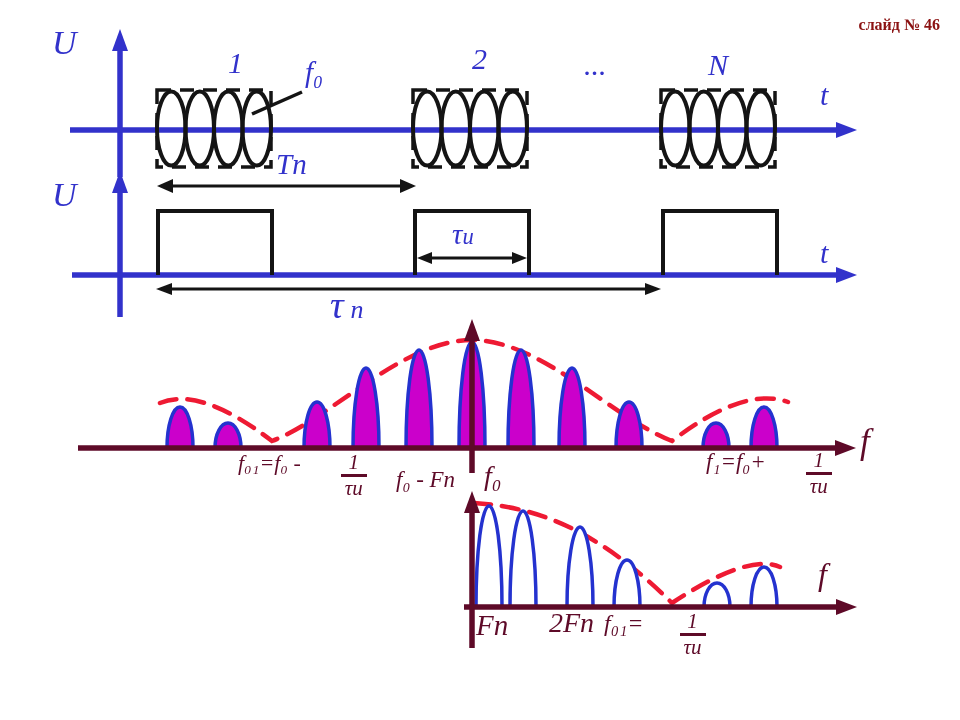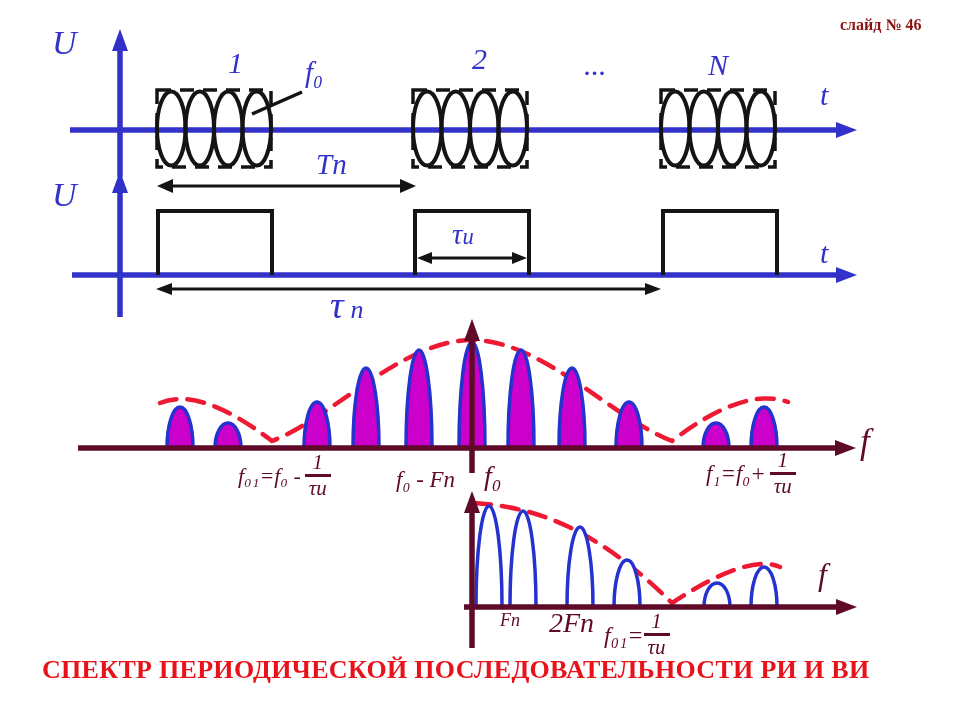--- a/index.html
+++ b/index.html
@@ -9,28 +9,28 @@
   .st-blue{stroke:var(--axis-blue);stroke-width:5.5;fill:none;}
   .fl-blue{fill:var(--axis-blue);}
   .st-maroon{stroke:var(--axis-maroon);stroke-width:5.5;fill:none;}
   .fl-maroon{fill:var(--axis-maroon);}
   .st-black{stroke:var(--waveform-black);stroke-width:3;fill:none;}
   .fl-black{fill:var(--waveform-black);}
   .lab{position:absolute;line-height:1;white-space:nowrap;font-style:italic;
        font-family:"Liberation Serif","DejaVu Serif",serif;}
   .blue{color:var(--axis-blue);}
   .maroon{color:var(--axis-maroon);}
-  .formula{display:inline-flex;align-items:center;}
+  .formula{display:inline-flex;align-items:flex-start;gap:36px;}
   .frac{display:inline-flex;flex-direction:column;align-items:center;margin-left:4px;line-height:1;}
   .frac .den{border-top:3px solid var(--axis-maroon);padding:1px 4px 0 4px;}
   .frac .num{padding:0 2px 1px 2px;}
   .subch{font-size:0.78em;}
   #title{position:absolute;left:42px;top:655px;font-weight:bold;font-style:normal;
          font-size:26px;letter-spacing:0.3px;color:var(--title-red);white-space:nowrap;}
-  #slidenum{position:absolute;left:840px;top:17px;width:100px;text-align:left;font-weight:bold;
+  #slidenum{position:absolute;left:840px;top:17px;width:100px;text-align:right;font-weight:bold;
             font-style:normal;font-size:16px;color:var(--slide-number-red);}
 </style>
 </head>
 <body>
 
 <div id="canvas">
 
   <svg width="960" height="720" viewBox="0 0 960 720">
 
     <g>
@@ -131,21 +131,21 @@
 
   <div id="slidenum" class="lab">слайд № 46</div>
 
   <div class="lab blue" style="left:52px;top:26px;font-size:34px;">U</div>
   <div class="lab blue" style="left:820px;top:80px;font-size:30px;">t</div>
   <div class="lab blue" style="left:228px;top:48px;font-size:30px;">1</div>
   <div class="lab blue" style="left:472px;top:44px;font-size:30px;">2</div>
   <div class="lab blue" style="left:584px;top:50px;font-size:30px;">...</div>
   <div class="lab blue" style="left:708px;top:50px;font-size:30px;">N</div>
   <div class="lab blue" style="left:305px;top:58px;font-size:29px;">f₀</div>
-  <div class="lab blue" style="left:276px;top:150px;font-size:29px;margin-left:40px;">Tn</div>
+  <div class="lab blue" style="left:276px;top:150px;font-size:29px;">Tn</div>
 
   <div class="lab blue" style="left:52px;top:178px;font-size:34px;">U</div>
   <div class="lab blue" style="left:820px;top:238px;font-size:30px;">t</div>
   <div class="lab blue" style="left:452px;top:220px;font-size:29px;">
     <span>τ</span><span class="subch">u</span>
   </div>
   <div class="lab blue" style="left:330px;top:286px;font-size:38px;">
     <span>τ</span><span style="font-size:26px;margin-left:7px;">n</span>
   </div>
 
@@ -161,24 +161,23 @@
   <div class="lab maroon" style="left:484px;top:462px;font-size:28px;">f₀</div>
   <div class="lab maroon formula" style="left:658px;top:450px;font-size:23px;margin-left:48px;">
     <span>f₁=f₀+</span>
     <span class="frac" style="font-size:21px;">
       <span class="num">1</span>
       <span class="den">τu</span>
     </span>
   </div>
 
   <div class="lab maroon" style="left:818px;top:558px;font-size:32px;">f</div>
-  <div class="lab maroon" style="left:500px;top:611px;font-size:18px;">Fn</div>
+  <div class="lab maroon" style="left:476px;top:611px;font-size:29px;">Fn</div>
   <div class="lab maroon" style="left:549px;top:609px;font-size:28px;text-align:right;">2Fn</div>
   <div class="lab maroon formula" style="left:604px;top:611px;font-size:24px;">
     <span>f₀₁=</span>
     <span class="frac" style="font-size:21px;margin-left:0;">
       <span class="num">1</span>
       <span class="den">τu</span>
     </span>
   </div>
 
-  <div id="title">СПЕКТР ПЕРИОДИЧЕСКОЙ ПОСЛЕДОВАТЕЛЬНОСТИ РИ И ВИ</div>
 </div>
 
 </body></html>

